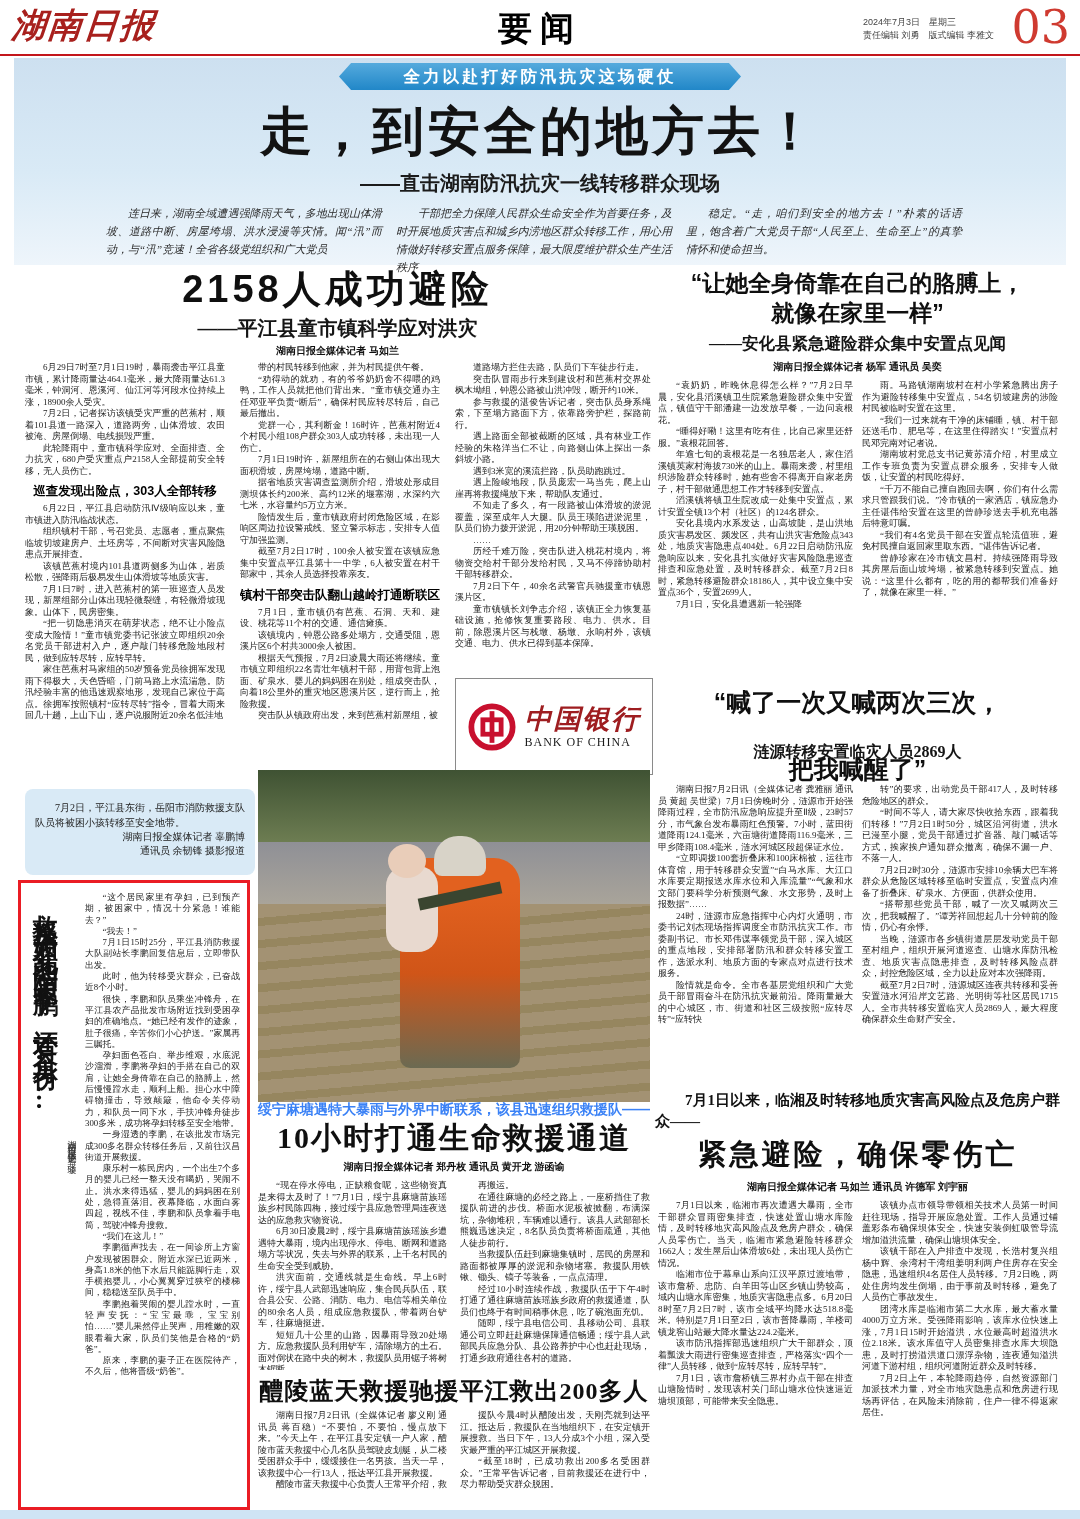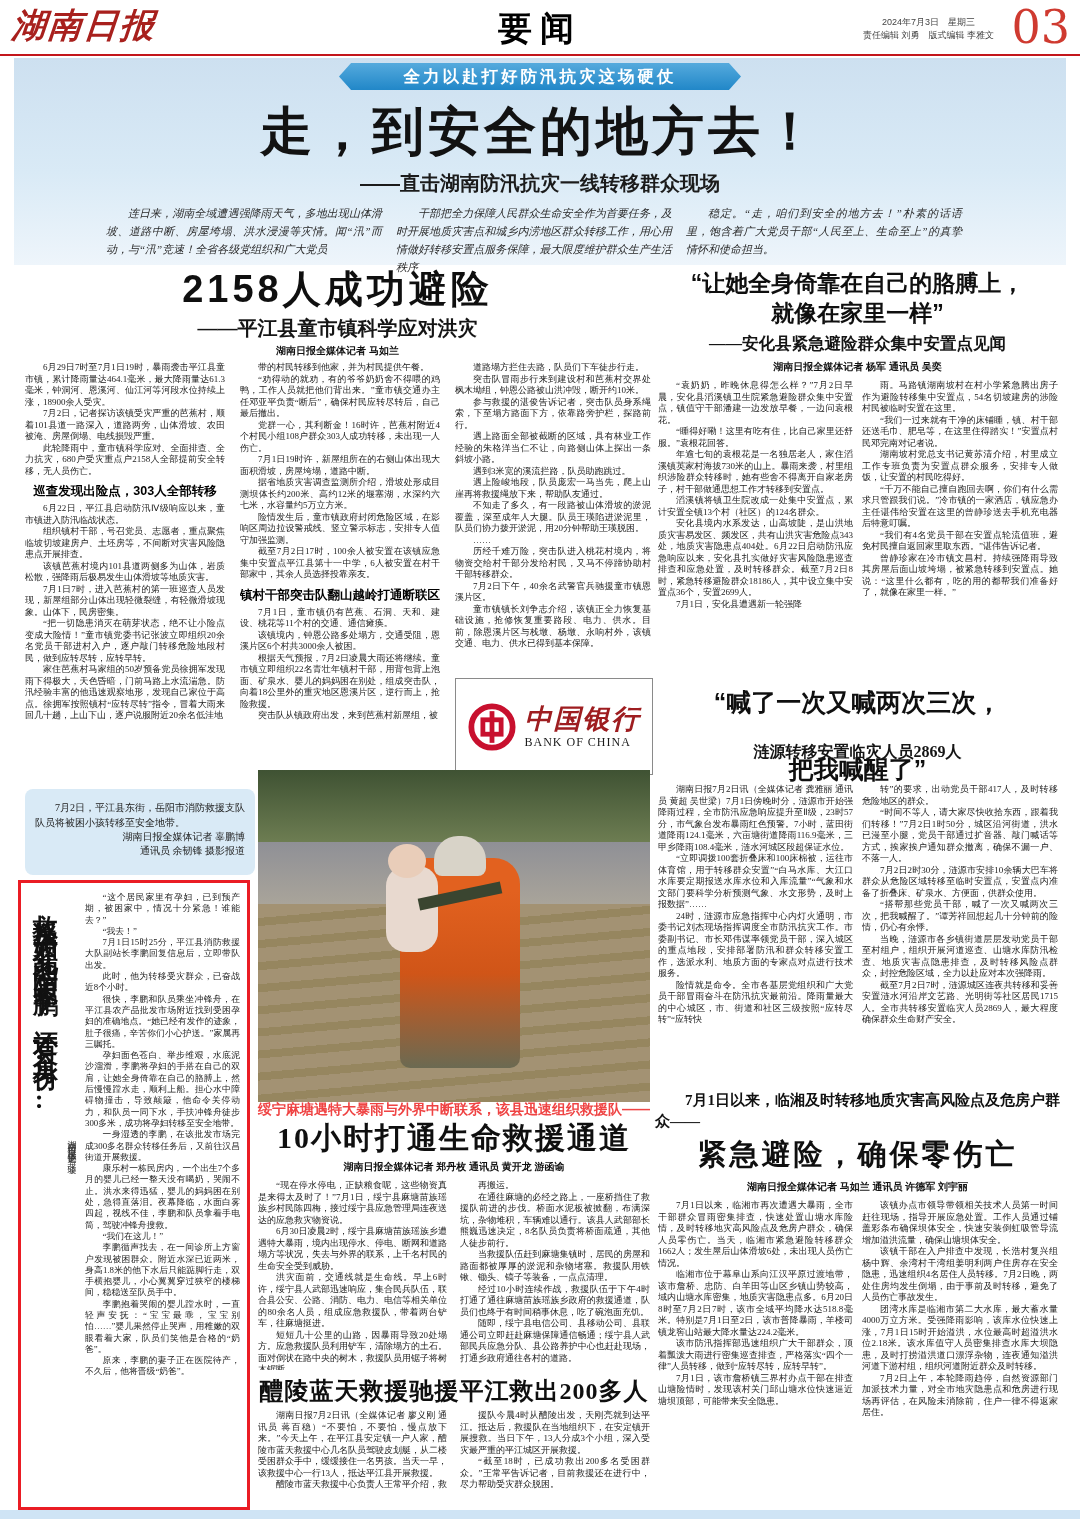--- a/index.html
+++ b/index.html
@@ -2,21 +2,21 @@
 <html><head>
 <meta charset="utf-8">
 <style>
   html,body{margin:0;padding:0;background:#fff;}
   .page{position:relative;width:1080px;height:1519px;background:#fff;overflow:hidden;
         font-family:"Liberation Sans",sans-serif;color:#1a1a1a;}
   .abs{position:absolute;}
   
   .logo{left:12px;top:4px;font:bold italic 34px/44px "Liberation Serif",serif;color:#a8201d;letter-spacing:2px;transform:skewX(-5deg);}
   .section-title{left:0;right:0;top:8px;text-align:center;font:bold 34px/40px "Liberation Sans",sans-serif;letter-spacing:8px;color:#000;}
-  .dateblock{right:86px;top:16px;text-align:center;font:9px/13px "Liberation Sans",sans-serif;color:#444;}
+  .dateblock{right:86px;top:16px;text-align:left;font:9px/13px "Liberation Sans",sans-serif;color:#444;}
   .pagenum{right:10px;top:0px;font:46px/54px "DejaVu Serif",serif;color:#cf3a30;}
   .red-rule{left:0;top:54px;width:1080px;height:2px;background:#c3161c;}
   .bottom-strip{left:0;top:1510px;width:1080px;height:9px;background:#cfe4f5;}
   
   .lead{left:14px;top:58px;width:1052px;height:207px;
         background:linear-gradient(180deg,#cde0f0 0%,#d9eaf6 55%,#eef5fb 100%);}
   .banner{left:50%;transform:translateX(-50%);top:5px;width:402px;height:27px;
           background:linear-gradient(180deg,#55aadd,#2187c8);
           clip-path:polygon(3% 0,97% 0,100% 50%,97% 100%,3% 100%,0 50%);
           color:#fff;font:bold 16.5px/27px "Liberation Sans",sans-serif;text-align:center;letter-spacing:3px;}
@@ -24,21 +24,21 @@
   .lead-dek{left:0;right:0;top:112px;text-align:center;font:bold 20px/26px "Liberation Sans",sans-serif;color:#1b1b1b;}
   .intro-col{top:146px;width:276px;font:italic 11px/18px "Liberation Serif",serif;color:#2a2a2a;text-align:justify;text-indent:2em;}
   
   .hl-sans{font-family:"Liberation Sans",sans-serif;font-weight:bold;color:#0f0f0f;text-align:center;}
   .hl-serif{font-family:"Liberation Serif",serif;font-weight:bold;color:#0f0f0f;text-align:center;}
   .dek{font:bold 18px/24px "Liberation Serif",serif;text-align:center;color:#151515;}
   .byline{font:bold 10px/14px "Liberation Sans",sans-serif;text-align:center;color:#111;}
   .col{overflow:hidden;font:9px/11.5px "Liberation Serif",serif;text-align:justify;color:#1c1c1c;}
   .col p{margin:0;text-indent:2em;}
   .colsub{font:bold 12.5px/15px "Liberation Sans",sans-serif;margin:7px 0 4px 0;text-indent:0 !important;text-align:center;color:#000;}
-  .kicker{font:bold 14px/19px "Liberation Sans",sans-serif;color:#ef4444;}
+  .kicker{font:bold 14px/19px "Liberation Sans",sans-serif;color:#3b82f6;}
   .kicker-serif{font:bold 15px/21px "Liberation Serif",serif;color:#101010;text-indent:2em;text-align:left;}
   
   .boc{left:455px;top:678px;width:196px;height:95px;border:1px solid #8a8a8a;background:#fff;
        display:flex;align-items:center;justify-content:center;gap:9px;}
   .boc-cn{font:bold italic 27px/30px "Liberation Serif",serif;color:#9e1d20;letter-spacing:2px;}
   .boc-en{font:12px/16px "Liberation Serif",serif;color:#1a1a1a;letter-spacing:1px;}
   
   .capbox{left:25px;top:789px;width:230px;height:86px;background:#d9eaf6;border-radius:8px;padding:11px 10px;box-sizing:border-box;}
   .capbox .cap{font:10px/15px "Liberation Serif",serif;text-align:justify;text-indent:2em;color:#222;}
   .capbox .credit{font:10px/14px "Liberation Serif",serif;text-align:right;color:#222;}

